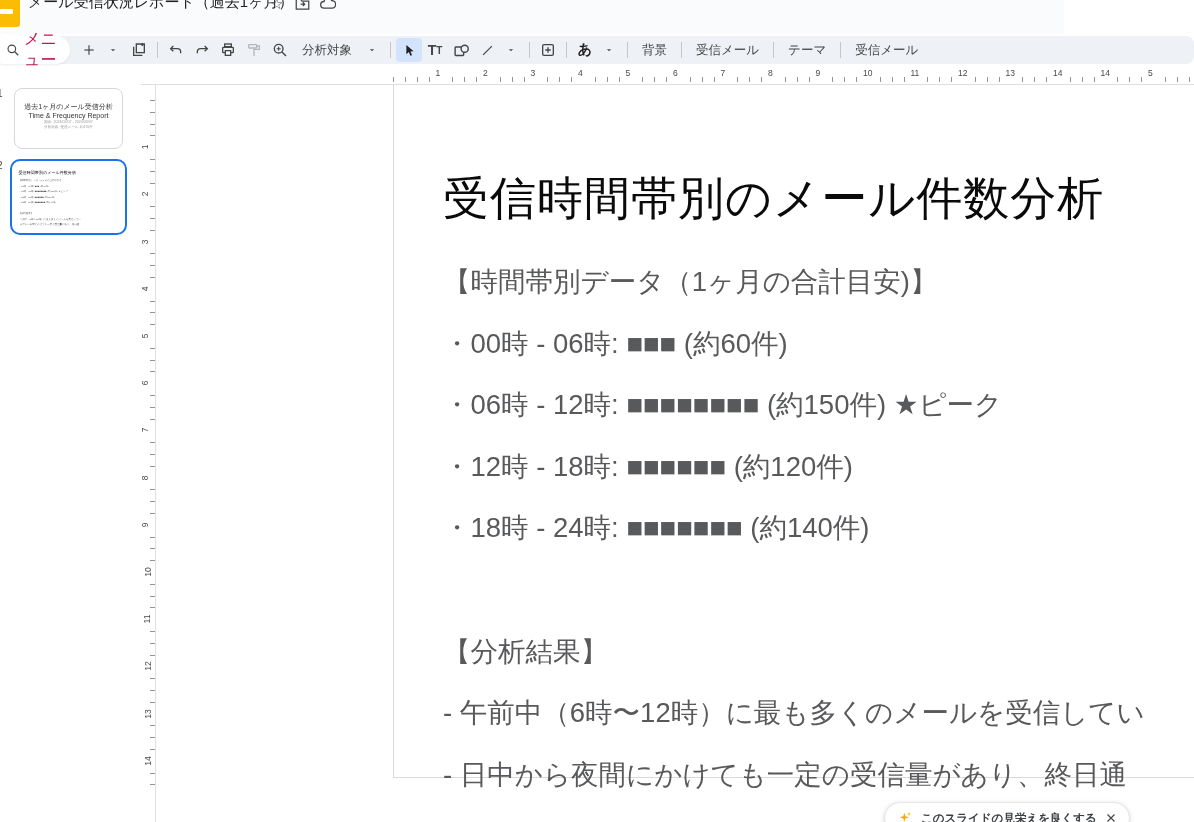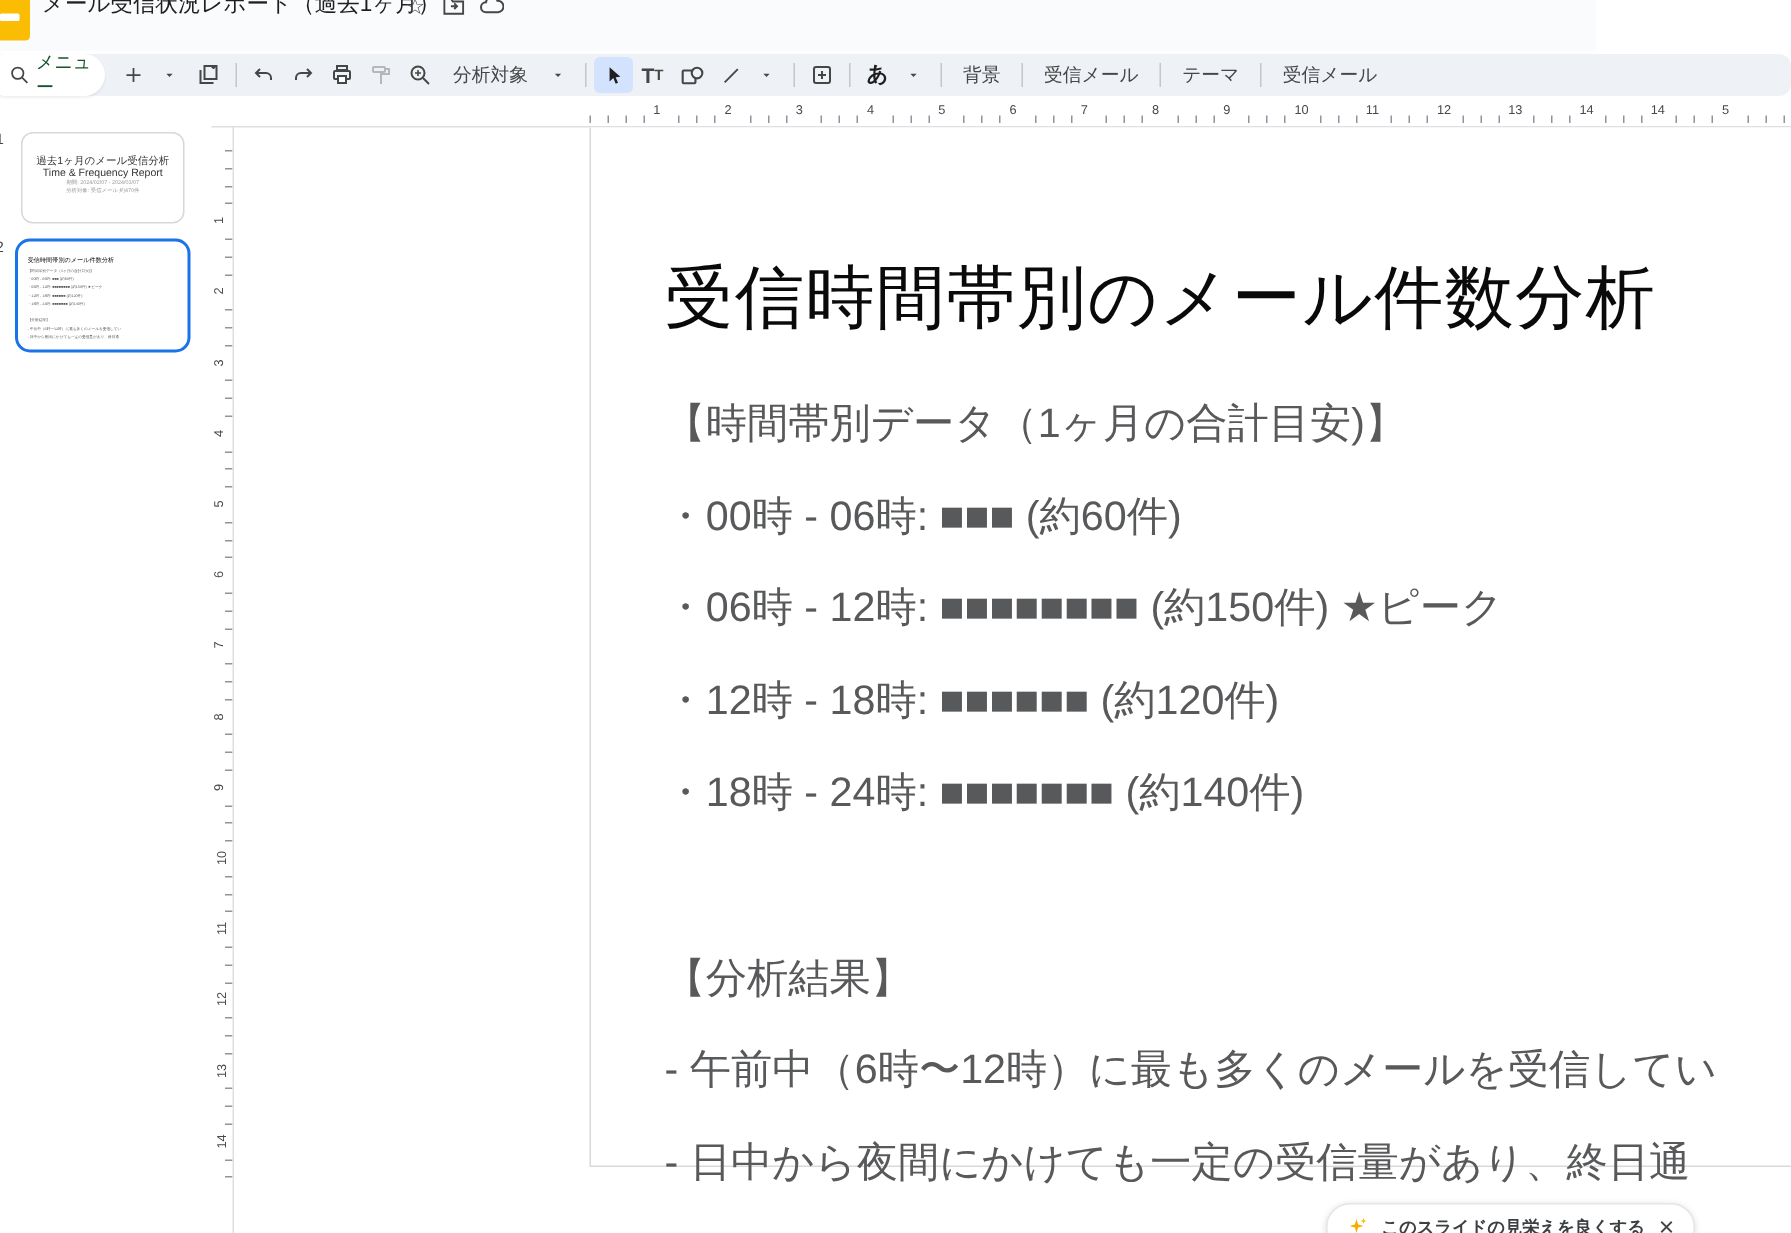--- a/index.html
+++ b/index.html
@@ -9,21 +9,21 @@
   #logo{position:absolute;left:-6px;top:-6px;width:26px;height:33px;background:#fbbc04;border-radius:3px;}
   #logo .bar{position:absolute;left:6px;top:15px;width:13px;height:5px;background:#fff;border-radius:1px;}
   #doc-title{position:absolute;left:28px;top:-7px;font-size:15px;color:#1f1f1f;white-space:nowrap;}
   .tb-ico{position:absolute;top:-5px;color:#444746;font-size:15px;}
   #menubar{position:absolute;left:22px;top:14px;display:flex;}
   .menu-item{font-size:12.5px;color:#333;padding:2px 7px;border-radius:4px;cursor:default;}
   
   #toolbar{position:absolute;left:-10px;top:36px;width:1204px;height:28px;background:#eef1f6;border-radius:8px;}
   #menu-pill{position:absolute;left:-10px;top:36px;width:80px;height:28px;background:#fff;border-radius:14px;
     display:flex;align-items:center;box-shadow:0 1px 2px rgba(0,0,0,.08);}
-  #menu-pill .lbl{font-size:12px;color:#14532d;margin-left:4px;}
+  #menu-pill .lbl{font-size:16px;color:#be185d;margin-left:4px;}
   #tools{position:absolute;left:76px;top:36px;height:28px;display:flex;align-items:center;}
   .tool{display:flex;align-items:center;justify-content:center;height:24px;min-width:22px;padding:0 2px;
     border-radius:4px;color:#444746;}
   .tool.selected{background:#d3e3fd;}
   .tool.disabled{color:#b4b8bd;}
   .tool-label{font-size:12.5px;color:#444746;padding:0 9px;white-space:nowrap;}
   .sep{width:1px;height:16px;background:#c4c7c5;margin:0 5px;}
   .caret{margin-left:-2px;}
   svg{display:block;}
   .tt-big{font-size:14px;font-weight:600;}

